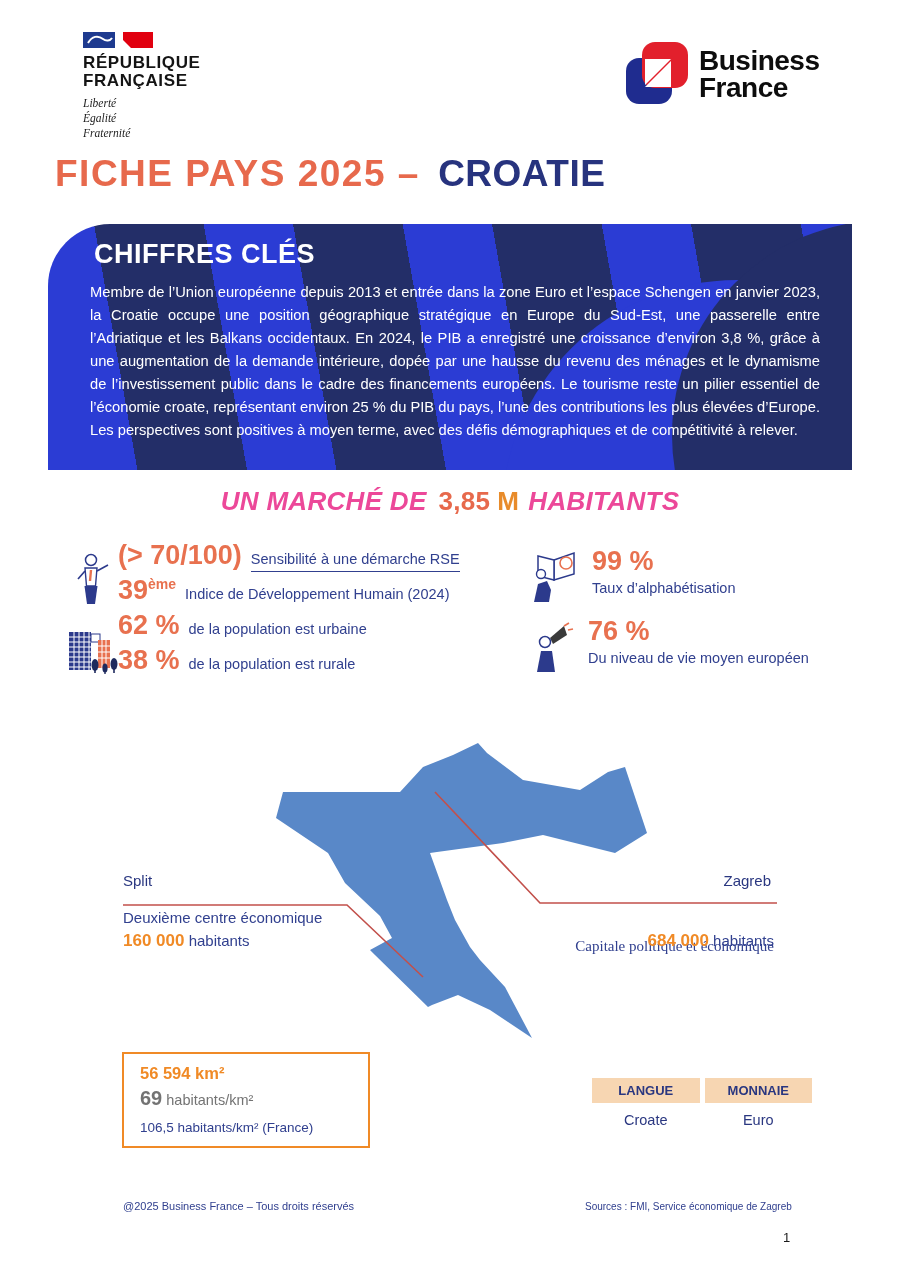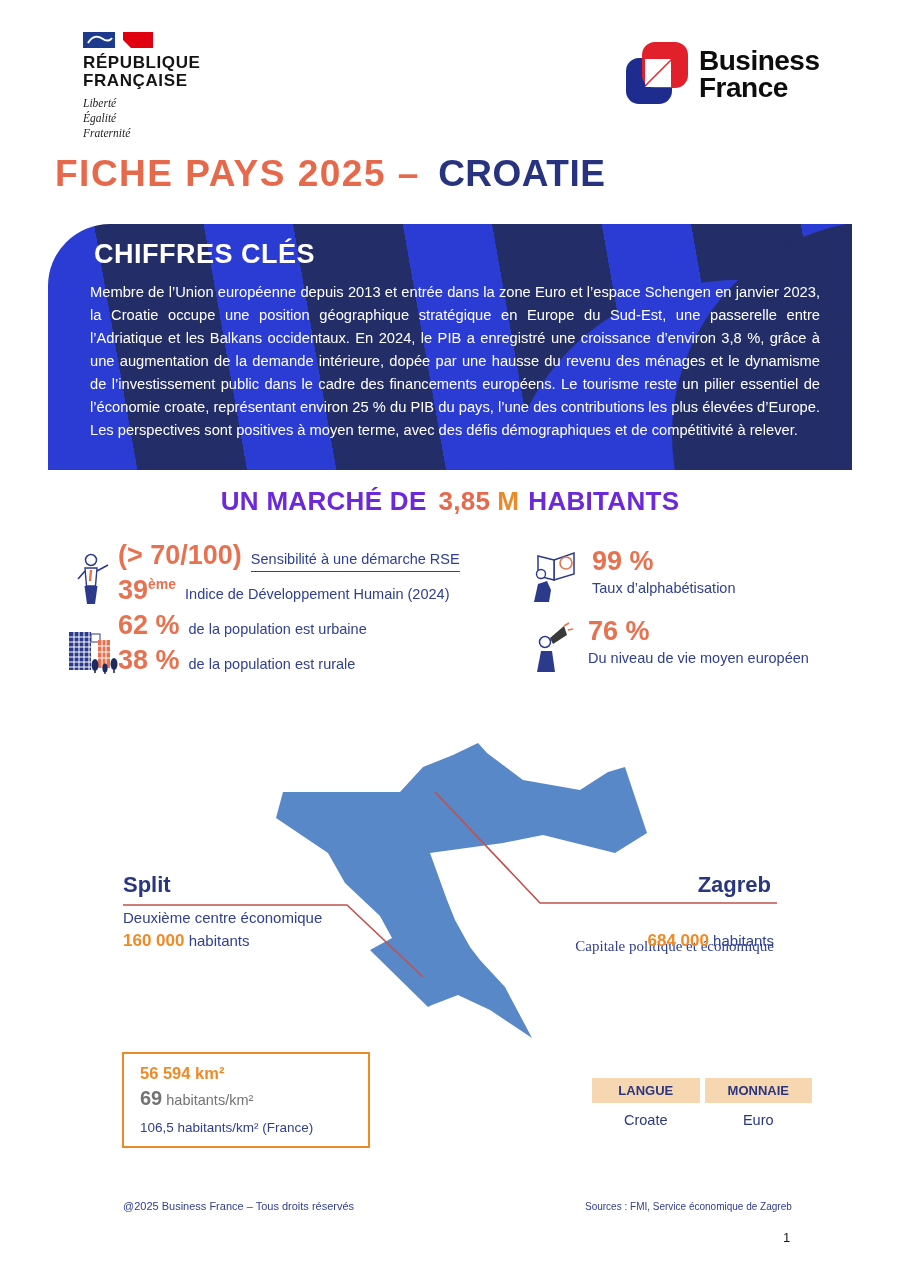--- a/index.html
+++ b/index.html
@@ -21,39 +21,39 @@
   
   .keybox { position:absolute; left:48px; top:224px; width:804px; height:246px; border-radius:62px 0 0 0; overflow:hidden;
             background:repeating-linear-gradient(80deg,#2B3CD4 0 88px,#232E68 88px 196px); }
   .wave-bright { position:absolute; right:-120px; bottom:-280px; width:470px; height:470px; border-radius:50%; background:#2B3CD4; }
   .wave-dark { position:absolute; right:-250px; bottom:-180px; width:430px; height:430px; border-radius:50%; background:#232E68; }
   .keybox h2 { position:relative; z-index:1; color:#fff; font-size:27px; font-weight:900; letter-spacing:.5px; margin:15px 0 0 46px; }
   .keybox p { position:relative; z-index:1; color:#fff; font-size:14.7px; line-height:1.57; text-align:justify; margin:11px 32px 0 42px; }
 
   
   .market-heading { position:absolute; left:0; top:486px; width:100%; text-align:center; font-size:26px; font-weight:800; letter-spacing:.3px; }
-  .mh-navy { color:#6d28d9; }
+  .mh-navy { color:#ec4899;font-style:italic; }
   .mh-coral { color:#E7694C; font-weight:600; margin-left:12px;margin-top:7px; }
   .mh-orange { color:#E88B2A; margin-left:7px; }
   .mh-last { margin-left:9px; }
 
   
   .stat-row { position:absolute; display:flex; align-items:baseline; gap:9px; white-space:nowrap; }
   .stat-value { color:#E8714F; font-size:27px; font-weight:600; }
   .stat-value sup { font-size:14px; }
   .stat-label { color:#31408F; font-size:14.5px; font-weight:500; }
   .underlined { border-bottom:1.5px solid #31408F; padding-bottom:4px; }
   .stat-icon { position:absolute; }
   .stat-group-r { position:absolute; display:flex; gap:14px; align-items:flex-start; }
   .stat-group-r .stat-value { display:block; line-height:1; }
   .stat-group-r .stat-label { display:block; margin-top:5px; }
 
   
   .map-svg { position:absolute; left:0; top:712px; pointer-events:none; }
-  .city-name { position:absolute; color:#2A3780; font-size:22px; font-weight:700; }
+  .city-name { position:absolute; color:#2A3780; font-size:15px; font-weight:400; }
   .city-desc { position:absolute; color:#31408F; font-size:15px; font-weight:500; }
   .city-pop  { position:absolute; font-size:15px; white-space:nowrap; }
   .pop-num { color:#F08A26; font-size:17px; font-weight:700; }
   .pop-unit { color:#31408F; font-weight:500; }
   .t-right { text-align:right; }
 
   
   .area-box { position:absolute; left:122px; top:1052px; width:248px; border:2px solid #F08A26; background:#fff; padding:10px 14px 11px 16px; }
   .area-line1 { color:#F08A26; font-size:16.5px; font-weight:800; }
   .area-line2 { color:#737373; font-size:14.5px; margin-top:4px; }

